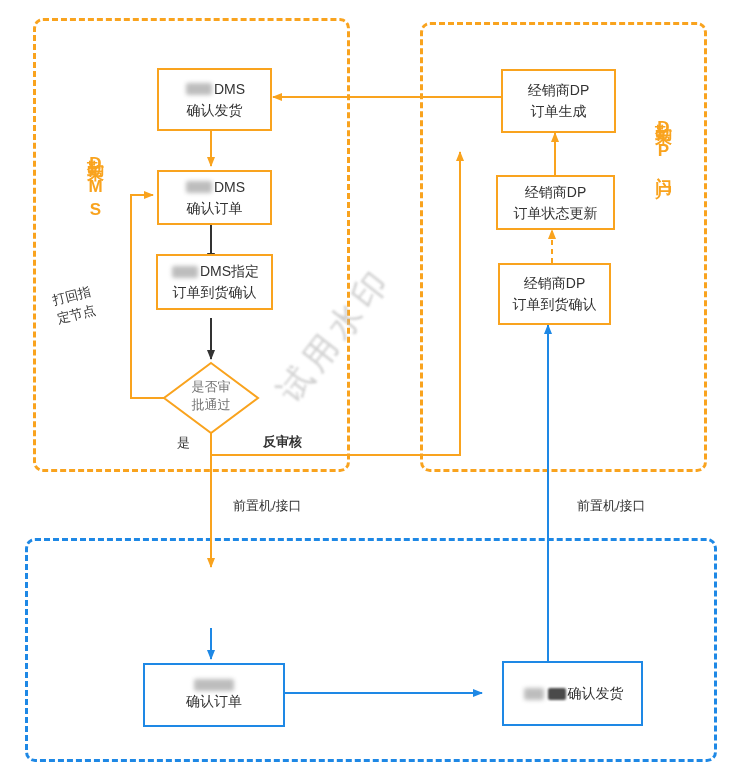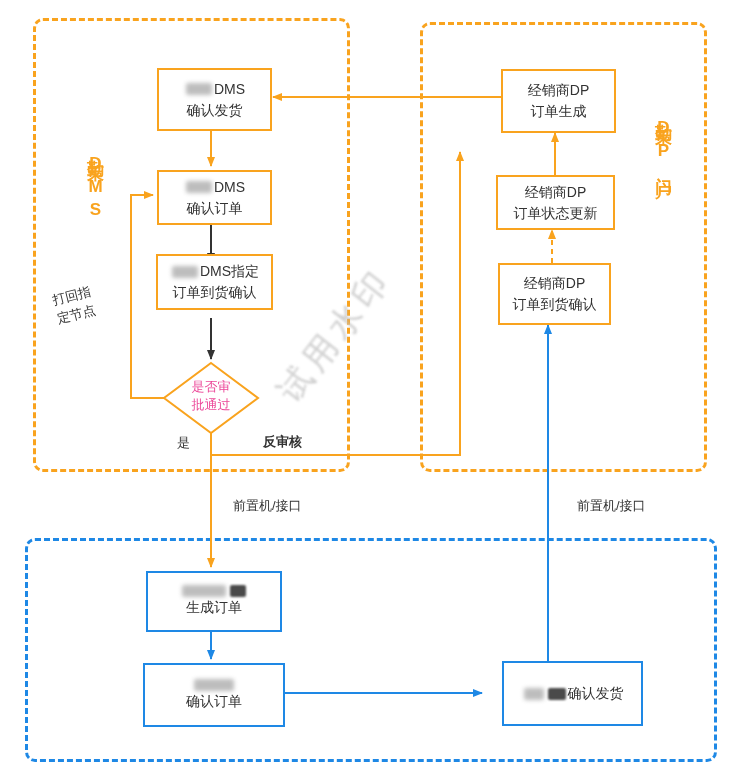--- a/index.html
+++ b/index.html
@@ -30,21 +30,21 @@
   .l { display:flex; align-items:center; justify-content:center; white-space:nowrap; }
 
   .redact {
     display:inline-block; height:12px; background:#bdbdbd; border-radius:2px;
     filter:blur(2px); margin:0 2px; vertical-align:middle;
   }
   .redact.dark { background:#4a4a4a; filter:blur(1px); }
   .w18{width:18px;} .w20{width:20px;} .w26{width:26px;} .w40{width:40px;} .w44{width:44px;} .w16{width:16px;}
 
   .diamond-text {
-    position:absolute; text-align:center; font-size:13px; line-height:18px; color:#ec4899;
+    position:absolute; text-align:center; font-size:13px; line-height:18px; color:#737373;
   }
 
   .lbl { position:absolute; font-size:13px; color:#333; white-space:nowrap; }
   .lbl-rotate { transform:rotate(-14deg); text-align:center; line-height:19px; white-space:normal; }
 
   .watermark {
     position:absolute; left:225px; top:300px; width:220px; height:70px;
     display:flex; align-items:center; justify-content:center;
     transform:rotate(-52deg);
     font-size:34px; letter-spacing:6px; color:#c0c0c0; opacity:.75;
@@ -157,27 +157,20 @@
   <div class="node" style="left:496px;top:175px;width:115px;height:51px;">
     <div class="l">经销商DP</div>
     <div class="l">订单状态更新</div>
   </div>
 
   <div class="node" style="left:498px;top:263px;width:109px;height:58px;">
     <div class="l">经销商DP</div>
     <div class="l">订单到货确认</div>
   </div>
 
-  <div class="node blue" style="left:146px;top:571px;width:132px;height:57px;">
-    <div class="l">
-      <span class="redact w44"></span>
-        <span class="redact dark w16"></span>
-    </div>
-    <div class="l">生成订单</div>
-  </div>
 
   <div class="node blue" style="left:143px;top:663px;width:138px;height:60px;justify-content:center;">
     <div class="l">
       <span class="redact w40"></span>
     </div>
     <div class="l">确认订单</div>
   </div>
 
   <div class="node blue" style="left:486px;top:661px;width:137px;height:61px;margin-left:16px;">
     <div class="l">

